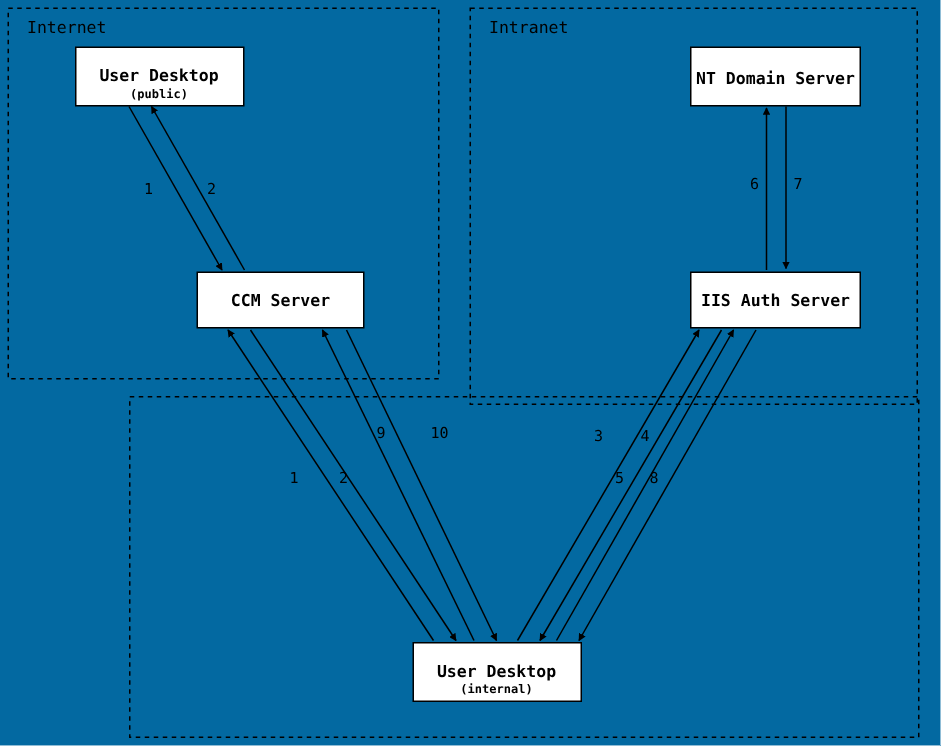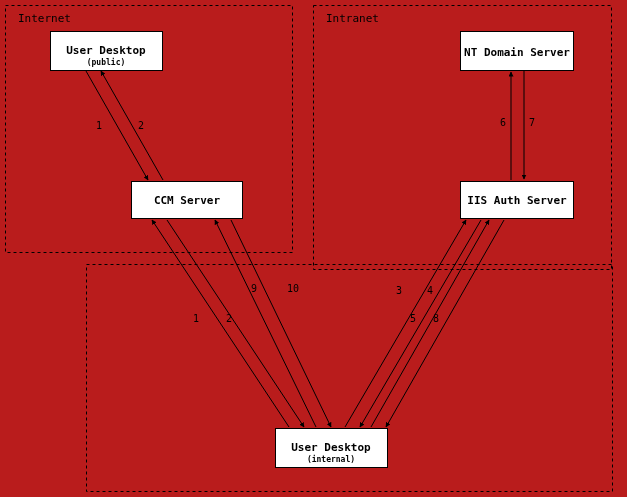--- a/index.html
+++ b/index.html
@@ -4,21 +4,21 @@
 <style>
   html, body {
     margin: 0;
     padding: 0;
     background: #ffffff;
   }
   #diagram-root {
     position: relative;
     width: 627px;
     height: 497px;
-    background: #b91c1c;
+    background: #0369a1;
     font-family: "DejaVu Sans Mono", "Liberation Mono", monospace;
     overflow: hidden;
   }
   svg#net-svg {
     display: block;
     width: 627px;
     height: 497px;
   }
   .zone-rect {
     fill: none;

